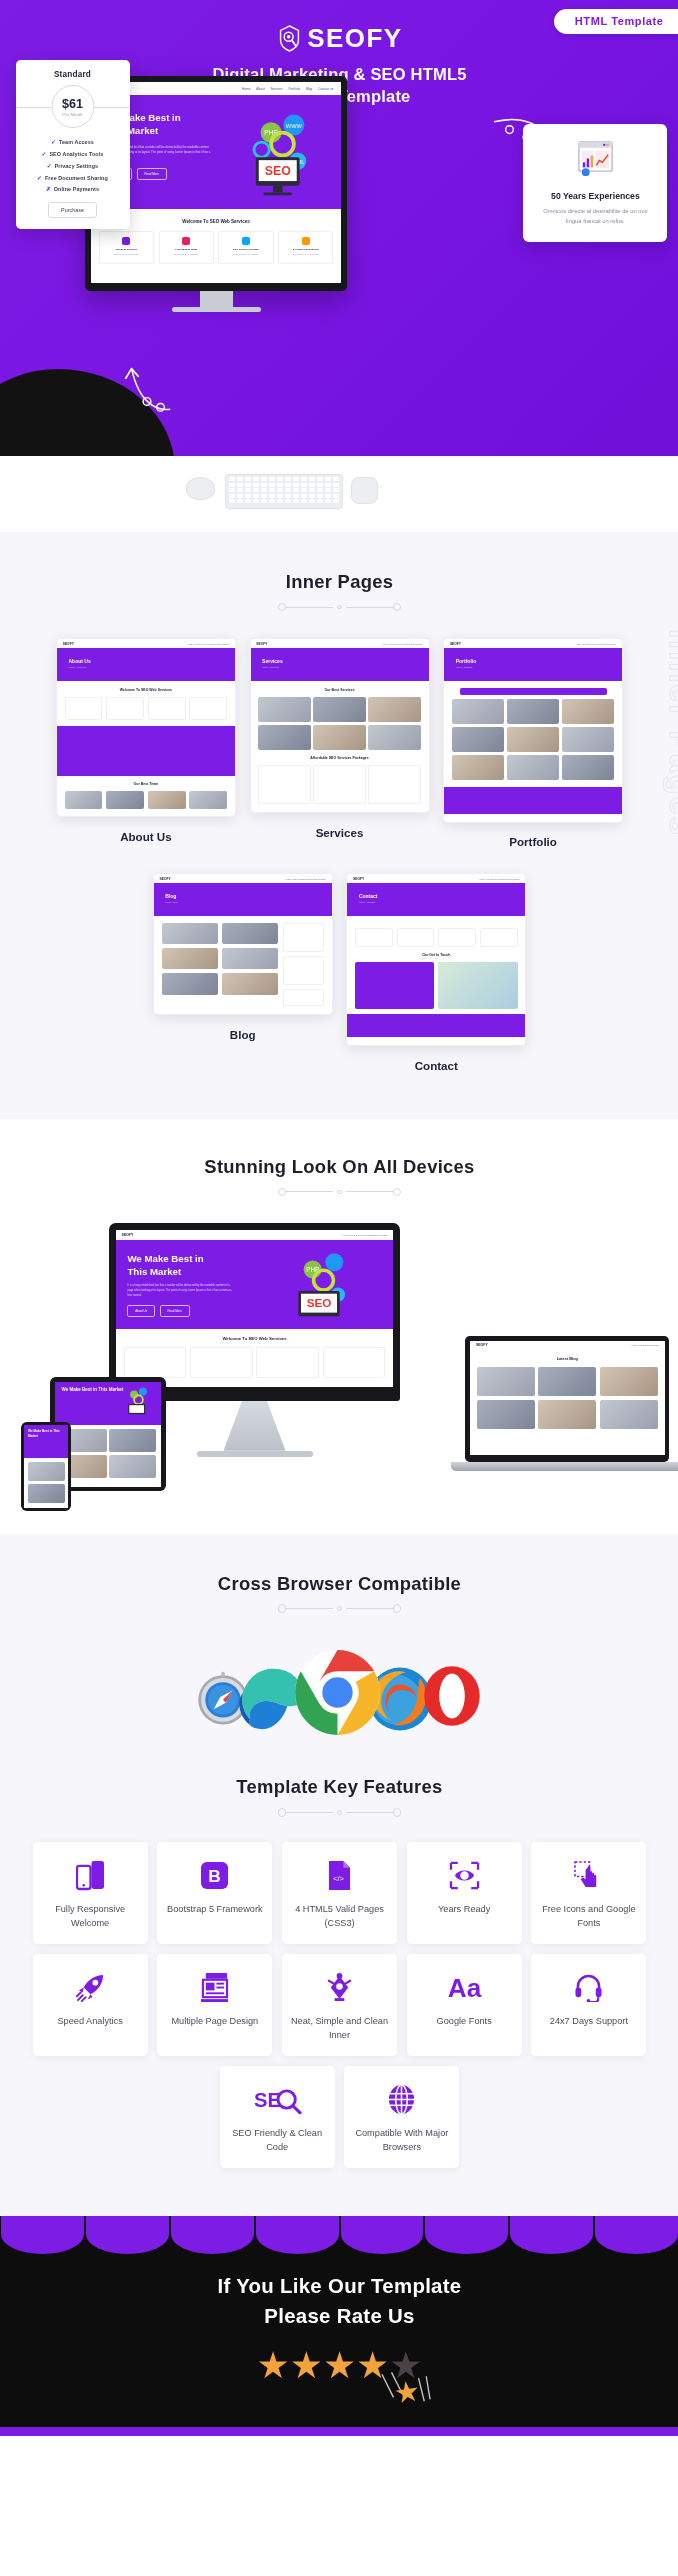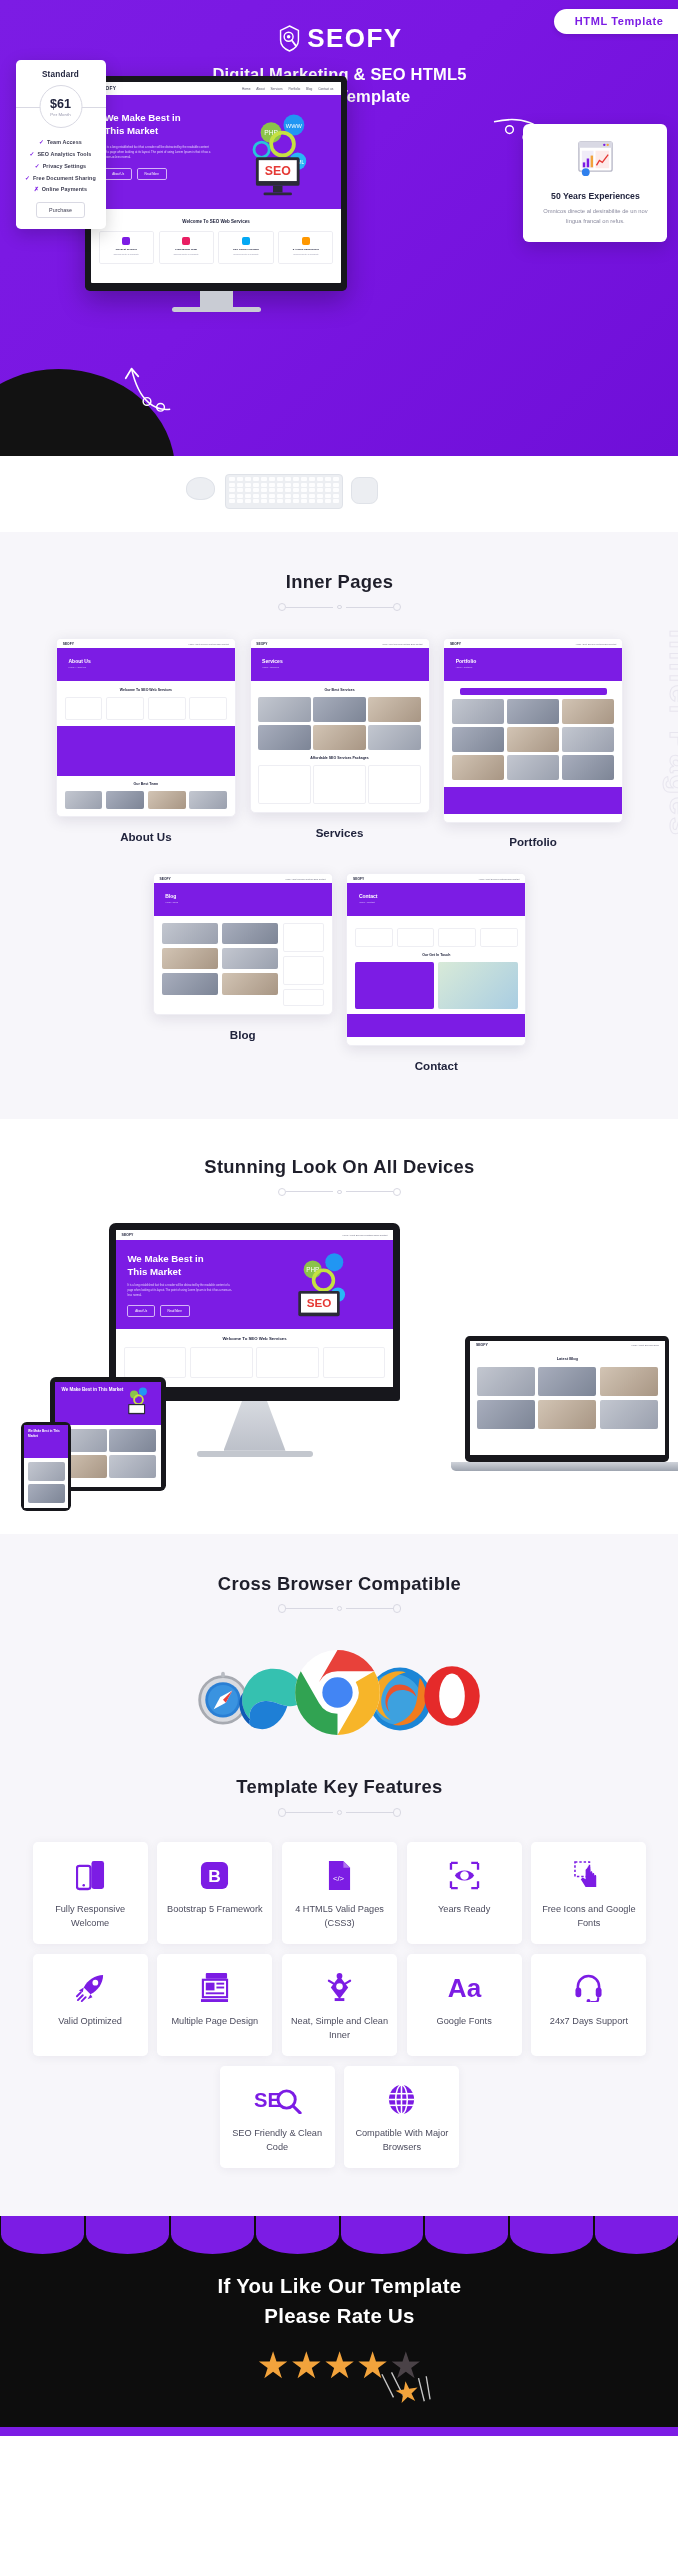--- a/index.html
+++ b/index.html
@@ -44,21 +44,21 @@
   }
   .hero-title {
     color: #fff; text-align: center; margin-top: 8.7px;
     font-size: 16.5px; font-weight: bold; line-height: 1.35;
     letter-spacing: 0.2px;
   }
 
   
   .price-card {
     position: absolute; left: 15.5px; top: 60px;
-    width: 90px; background: #fff; border-radius: 4.8px;
+    width: 114px; background: #fff; border-radius: 4.8px;
     box-shadow: 0 5.8px 17.5px rgba(0,0,0,.18);
     padding: 9.7px 5.8px 11.6px 5.8px; text-align: center; z-index: 6;
   }
   .price-card h4 { font-size: 8.2px; color: #21243d; letter-spacing: 0.2px; }
   .price-divider { position: relative; height: 43px; margin-top: 6.8px; }
   .price-divider:before {
     content: ""; position: absolute; left: -5.8px; right: -5.8px; top: 21.3px;
     height: 1px; background: #d9d9e3;
   }
   .price-circle {
@@ -866,21 +866,21 @@
       <div class="feat-card">
         <div class="feat-icon">
           <svg width="31" height="31" viewBox="0 0 32 32">
               <path d="M29 3 C21 3 13 8 9 16 l7 7 C24 19 29 11 29 3 Z" fill="#7c1ce4"></path>
               <circle cx="21" cy="11" r="3" fill="#fff"></circle>
               <path d="M9 16 L4 19 l4 2 Z" fill="#7c1ce4"></path>
               <path d="M16 23 L13 28 l5-2 Z" fill="#7c1ce4"></path>
               <path d="M8 24 L3 29 M6 21 L2 25 M11 26 L7 30" stroke="#7c1ce4" stroke-width="2" stroke-linecap="round"></path>
             </svg>
         </div>
-        <div class="feat-label">Valid Optimized</div>
+        <div class="feat-label">Speed Analytics</div>
       </div>
       <div class="feat-card">
         <div class="feat-icon">
           <svg width="29" height="31" viewBox="0 0 30 32">
               <rect x="6" y="1" width="22" height="6" rx="1" fill="#7c1ce4"></rect>
               <rect x="3" y="8" width="25" height="18" fill="none" stroke="#7c1ce4" stroke-width="2.2"></rect>
               <rect x="6" y="11" width="9" height="8" fill="#7c1ce4"></rect>
               <rect x="17" y="11" width="8" height="2" fill="#7c1ce4"></rect>
               <rect x="17" y="15" width="8" height="2" fill="#7c1ce4"></rect>
               <rect x="6" y="21" width="19" height="2" fill="#7c1ce4"></rect>

